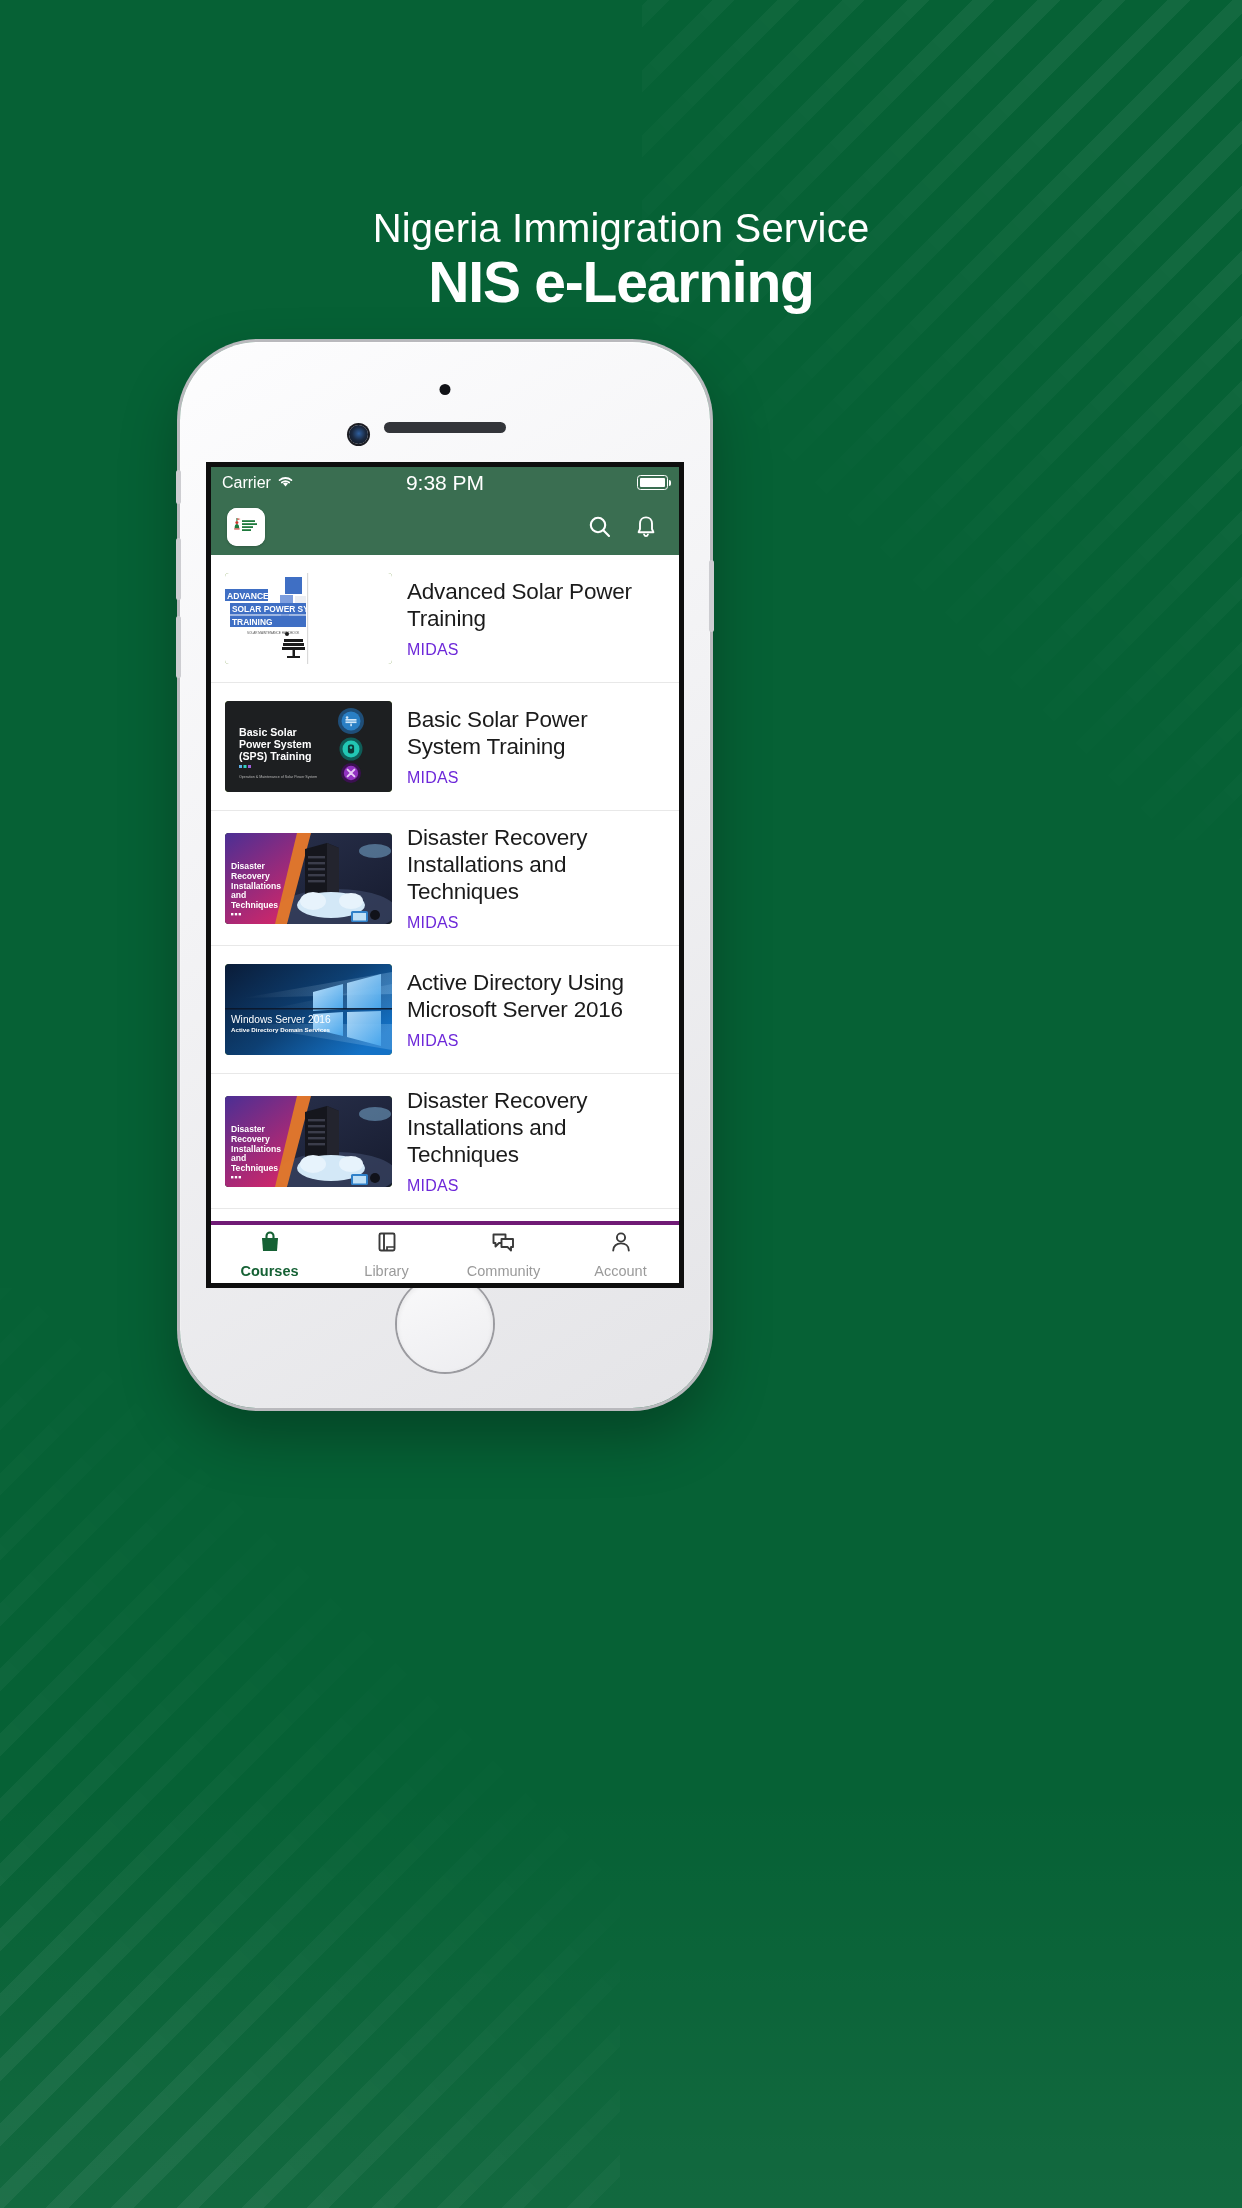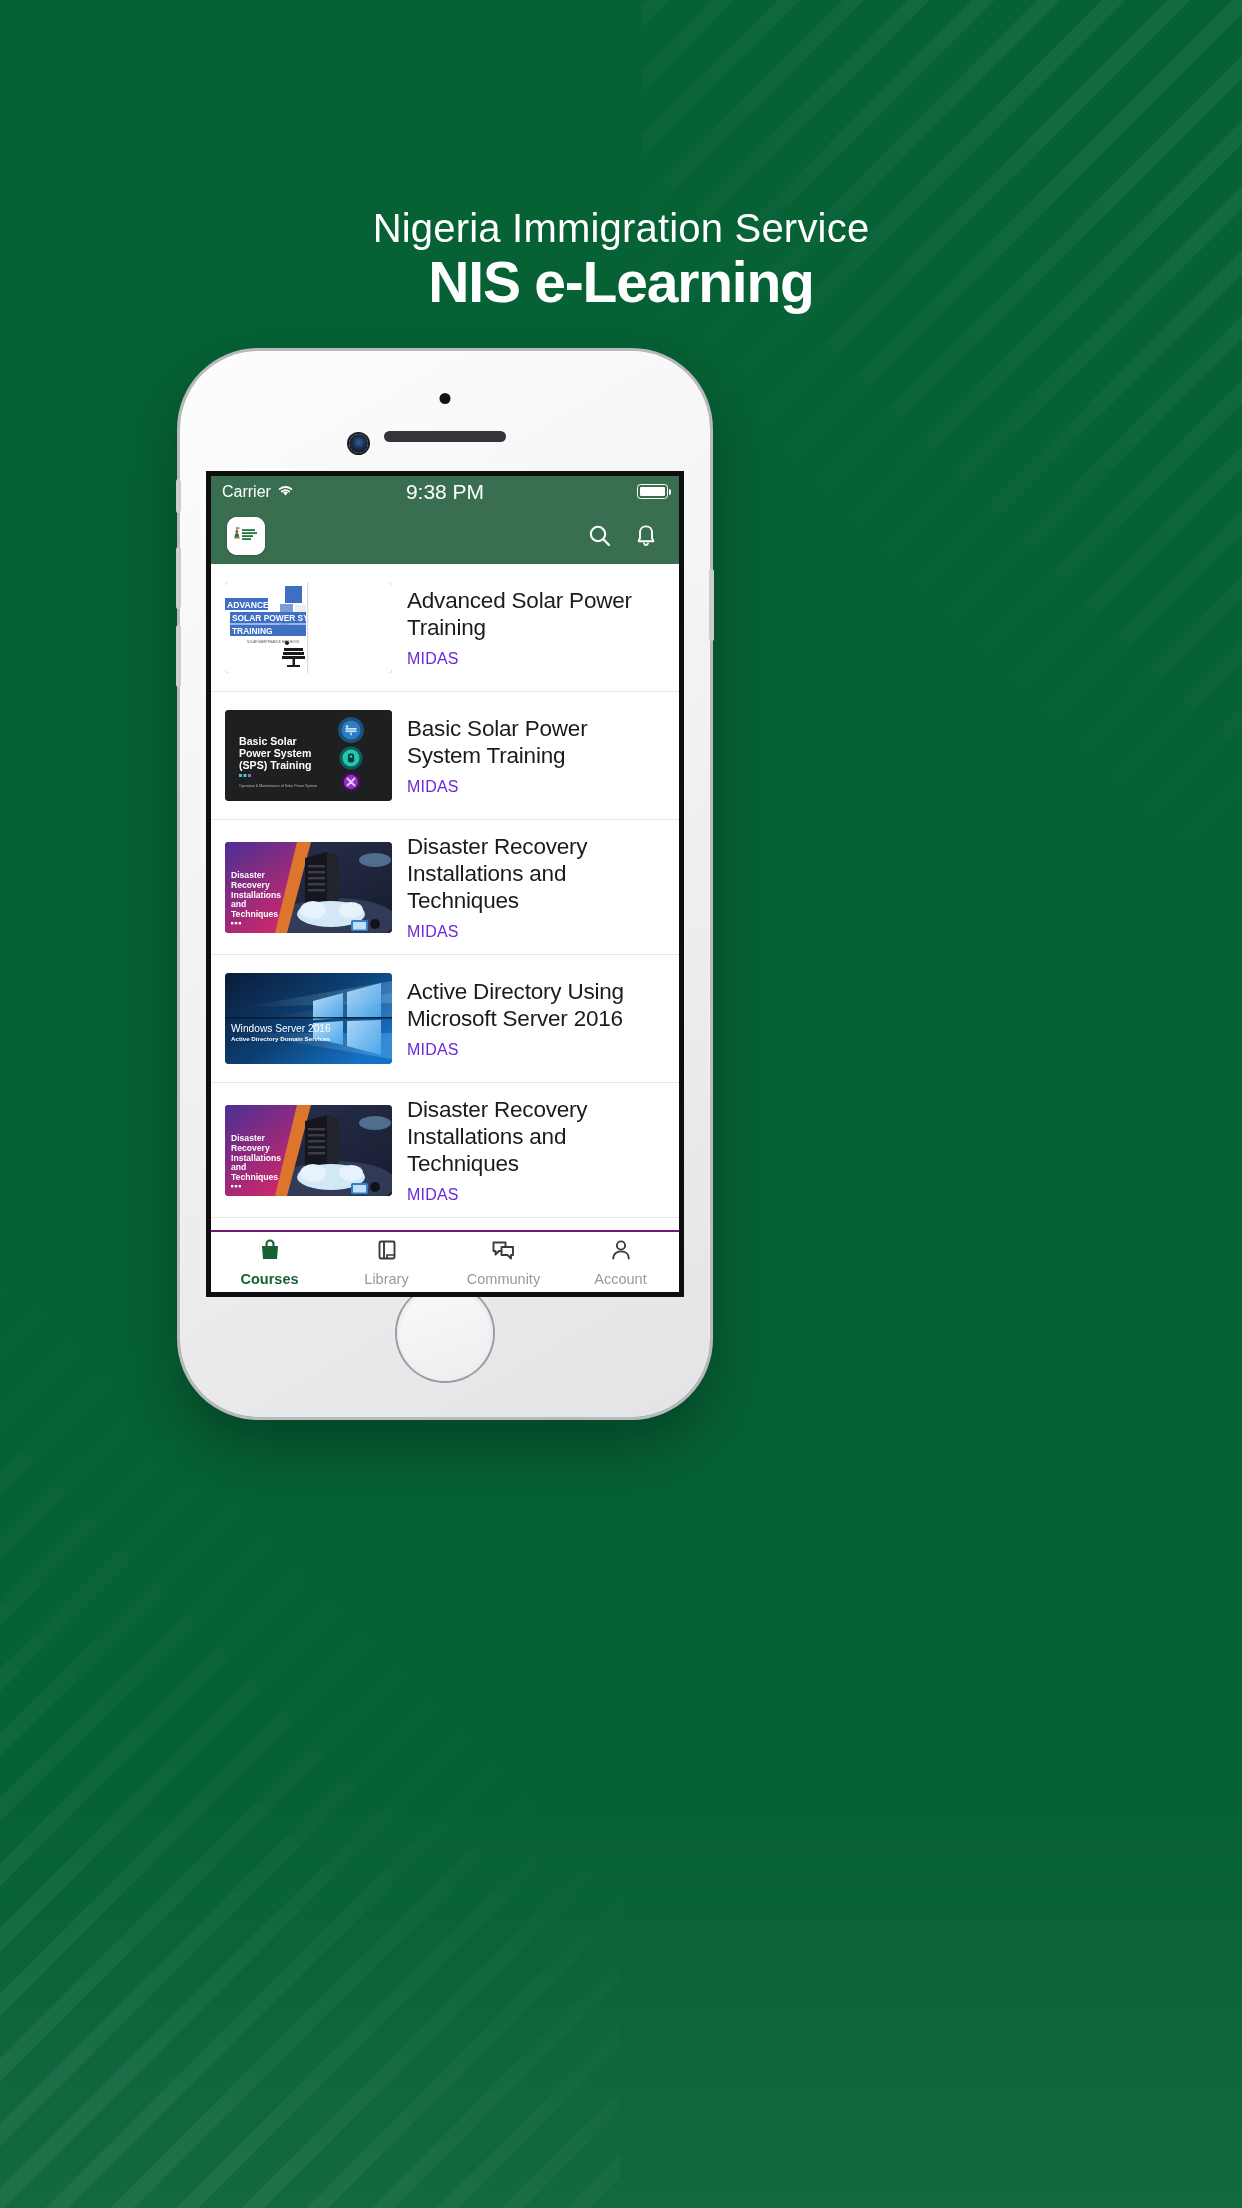--- a/index.html
+++ b/index.html
@@ -60,21 +60,21 @@
     color:#ffffff;
     font-size:40px;
     font-weight:300;
     margin-top:22px;
     letter-spacing:0.2px;
   }
 
   
   #phone {
     position:absolute;
-    left:180px; top:351px;
+    left:180px; top:342px;
     width:530px; height:1066px;
     border-radius:78px;
     background:linear-gradient(150deg,#fdfdfe 0%,#f3f3f5 42%,#e4e4e7 100%);
     box-shadow:
        0 0 0 3px #b9b9bd,
        0 28px 60px rgba(0,0,0,0.30),
        inset 0 1px 2px rgba(255,255,255,0.9);
   }
   #phone-btn-left-a, #phone-btn-left-b, #phone-btn-left-c, #phone-btn-right {
     position:absolute; background:#cdcdd1; border-radius:3px;
@@ -181,21 +181,21 @@
     font-weight:400; letter-spacing:-0.2px;
   }
   .course-provider {
     font-size:16px; color:#6d28d9; margin-top:9px; letter-spacing:0.2px;
   }
 
   
   #tab-bar {
     flex:0 0 62px; height:62px;
     background:#ffffff;
-    border-top:2px solid #701a75;
+    border-top:4px solid #701a75;
     display:flex;
   }
   .tab-item {
     flex:1; display:flex; flex-direction:column;
     align-items:center; justify-content:center; gap:5px;
     cursor:pointer;
   }
   .tab-label { font-size:14.5px; color:#9a9a9a; }
   .tab-item.active .tab-label { color:#156134; font-weight:bold; }
 </style>

